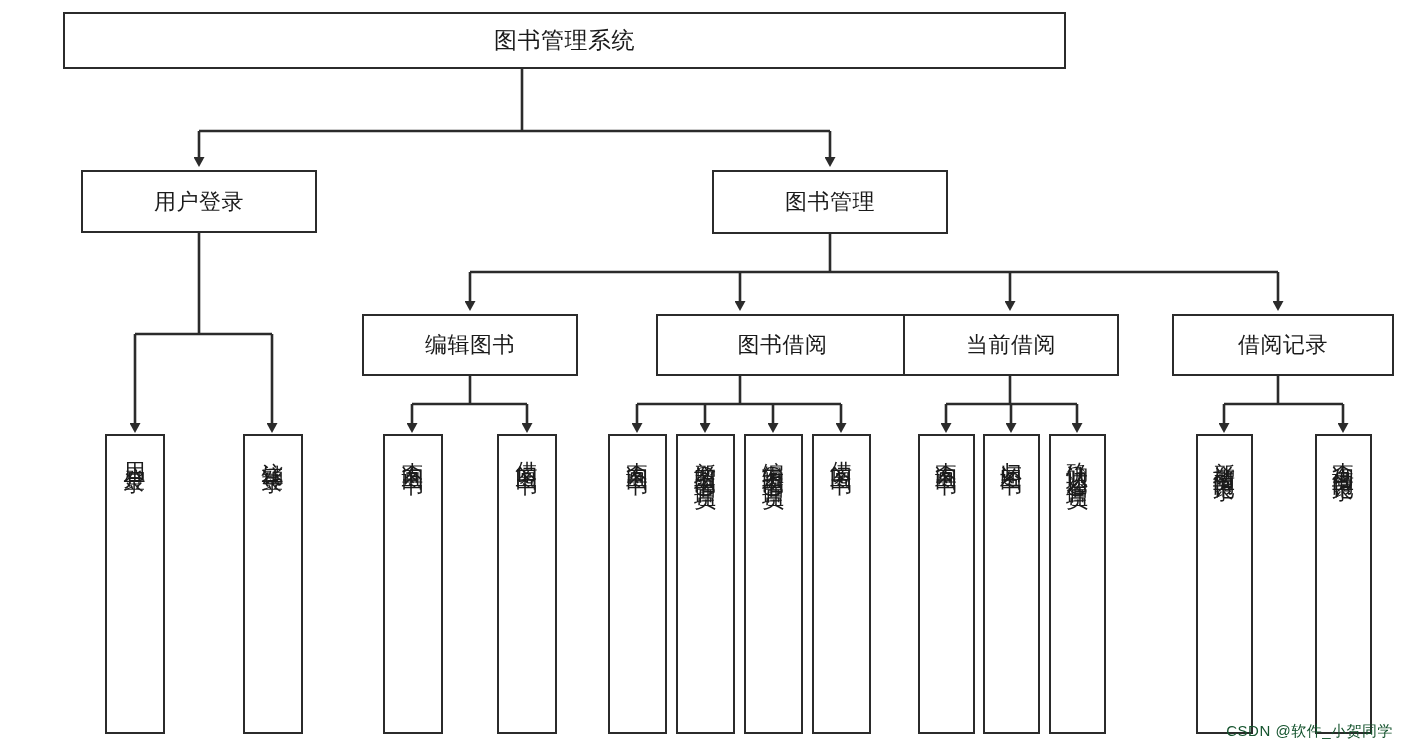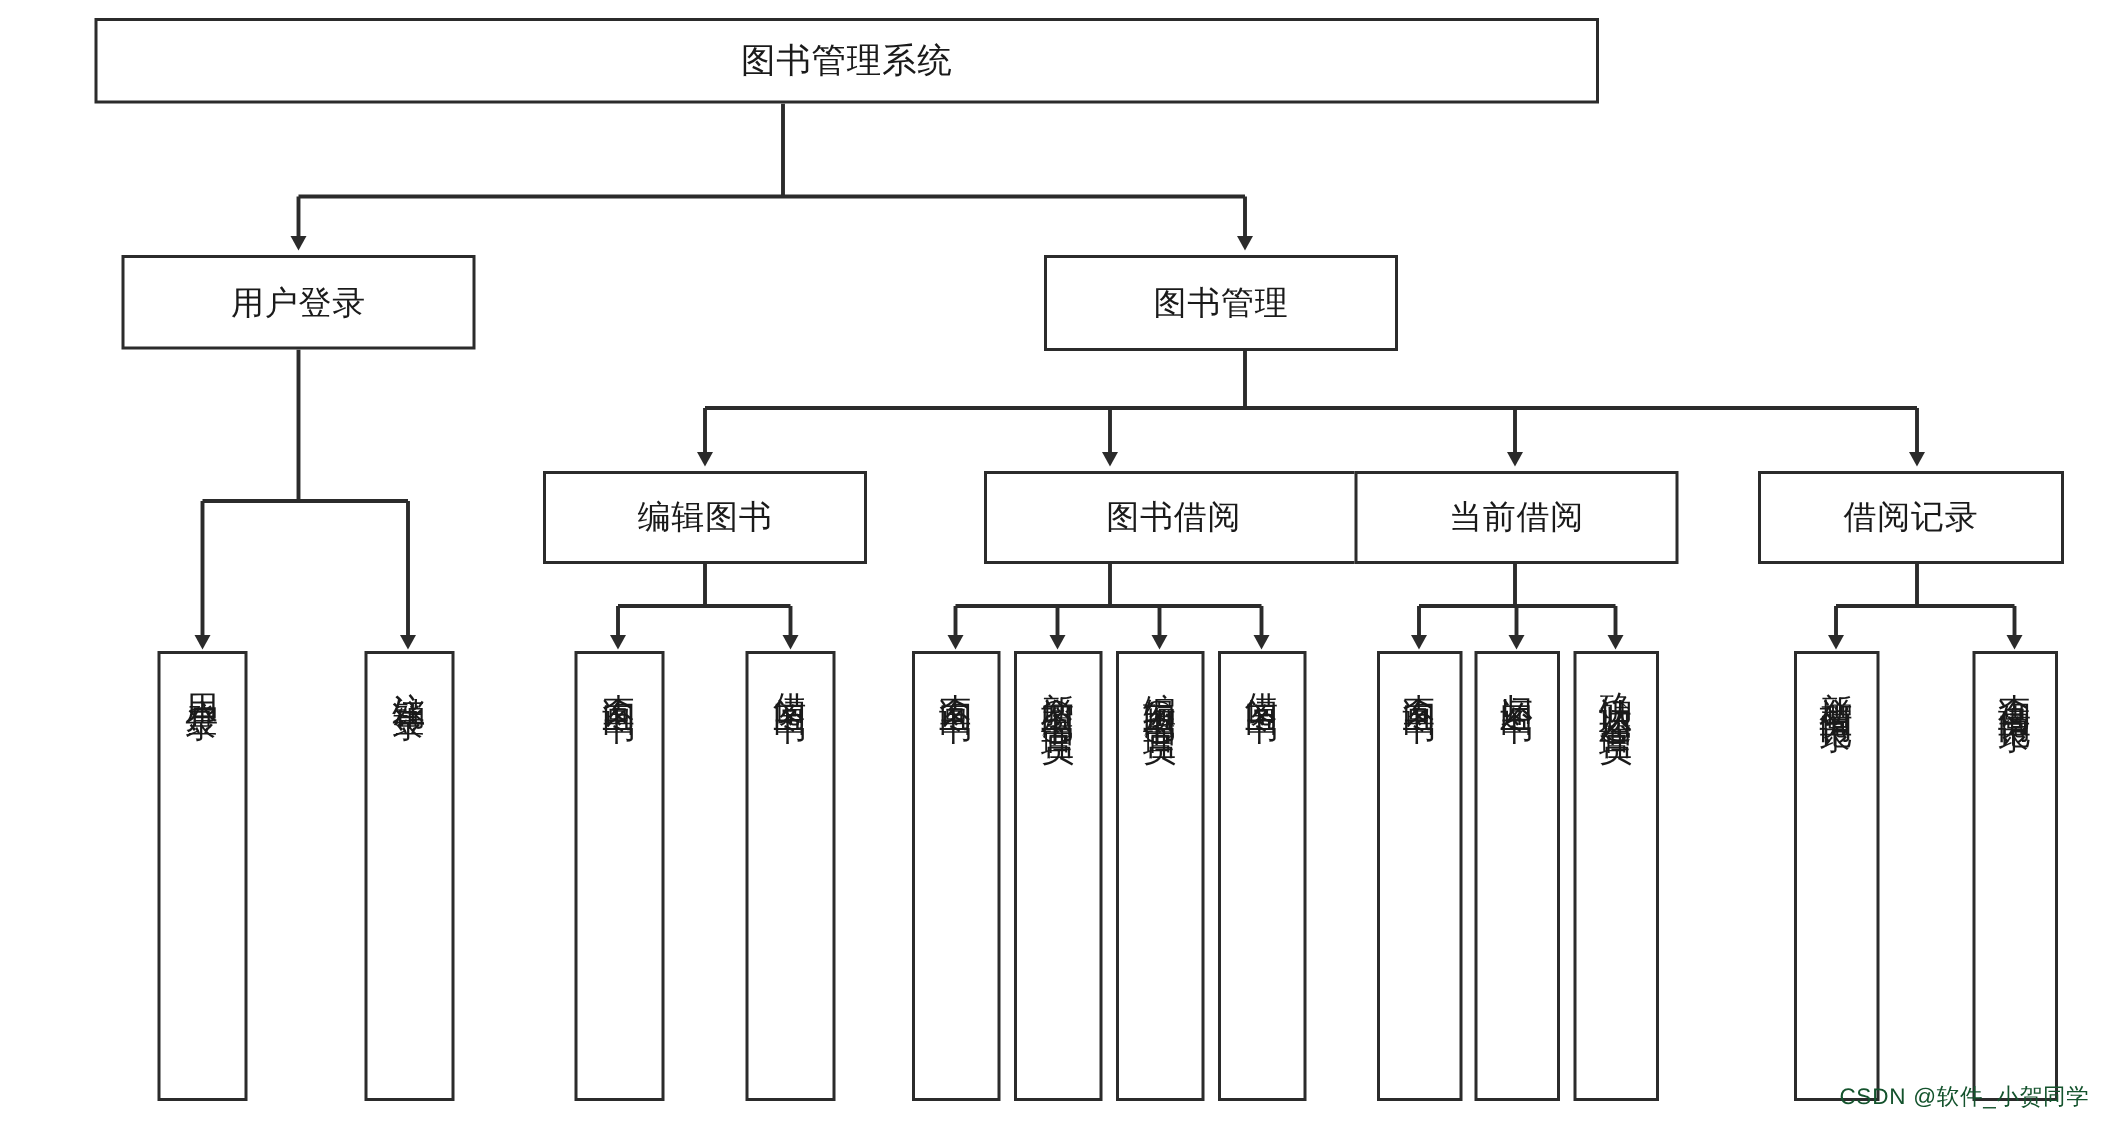--- a/index.html
+++ b/index.html
@@ -130,37 +130,37 @@
   </svg>
 
   <div class="node h root" style="left:20px; top:12px; width:1003px; height:57px;margin-left:43px;">
     <span class="lbl">图书管理系统</span>
   </div>
 
   <div class="node h" style="left:81px; top:170px; width:236px; height:63px;">
     <span class="lbl">用户登录</span>
   </div>
 
-  <div class="node h" style="left:696px; top:170px; width:236px; height:64px;align-items:center;">
+  <div class="node h" style="left:712px; top:170px; width:236px; height:64px;align-items:center;">
     <span class="lbl">图书管理</span>
   </div>
 
   <div class="node h" style="left:362px; top:314px; width:216px; height:62px;">
     <span class="lbl">编辑图书</span>
   </div>
 
   <div class="node h" style="left:632px; top:314px; width:253px; height:62px;margin-left:24px;">
     <span class="lbl">图书借阅</span>
   </div>
 
   <div class="node h" style="left:903px; top:314px; width:216px; height:62px;align-items:center;">
     <span class="lbl">当前借阅</span>
   </div>
 
-  <div class="node h" style="left:1172px; top:314px; width:204px; height:62px;">
+  <div class="node h" style="left:1172px; top:314px; width:222px; height:62px;">
     <span class="lbl">借阅记录</span>
   </div>
 
   <div class="node v" style="left:105px; top:434px; width:60px; height:300px;">
     <span class="lbl">用户登录</span>
   </div>
 
   <div class="node v" style="left:243px; top:434px; width:60px; height:300px;">
     <span class="lbl">注销登录</span>
   </div>

